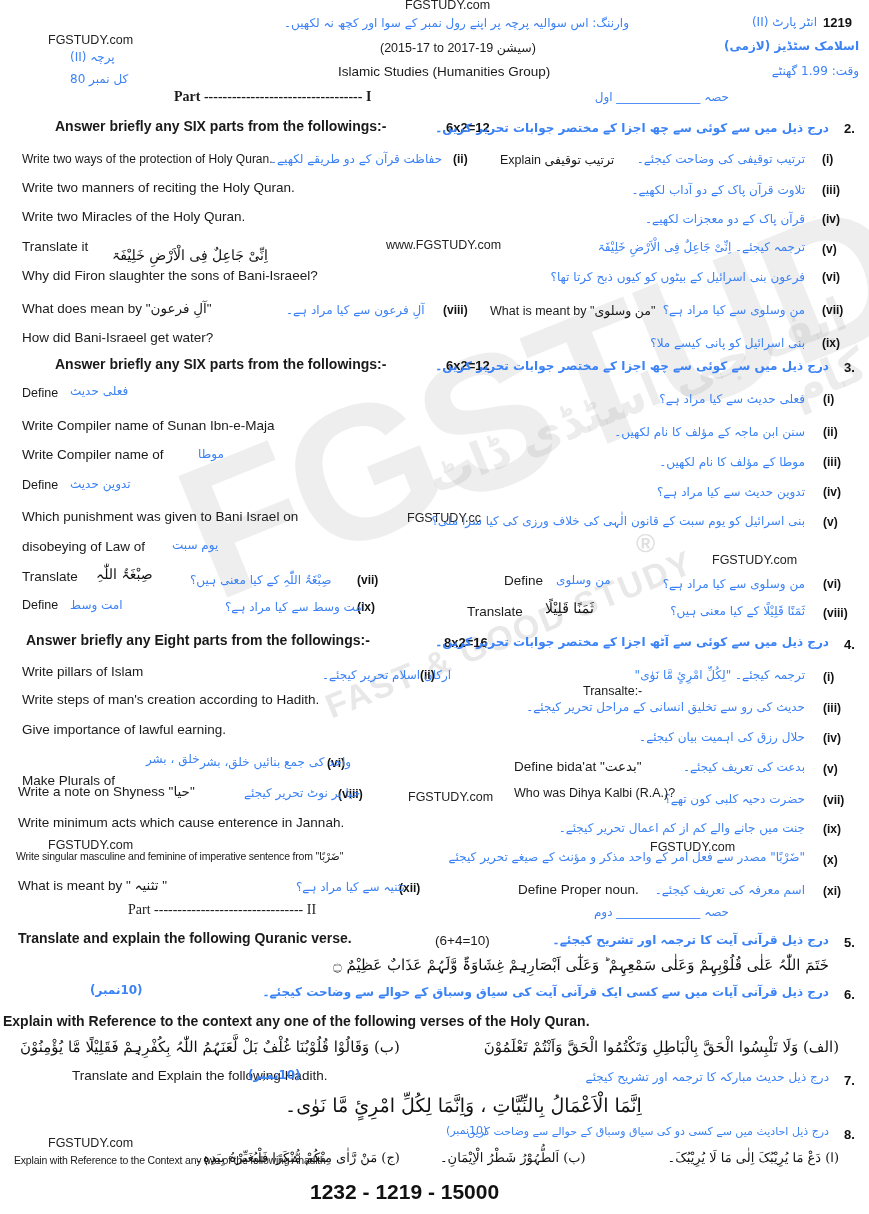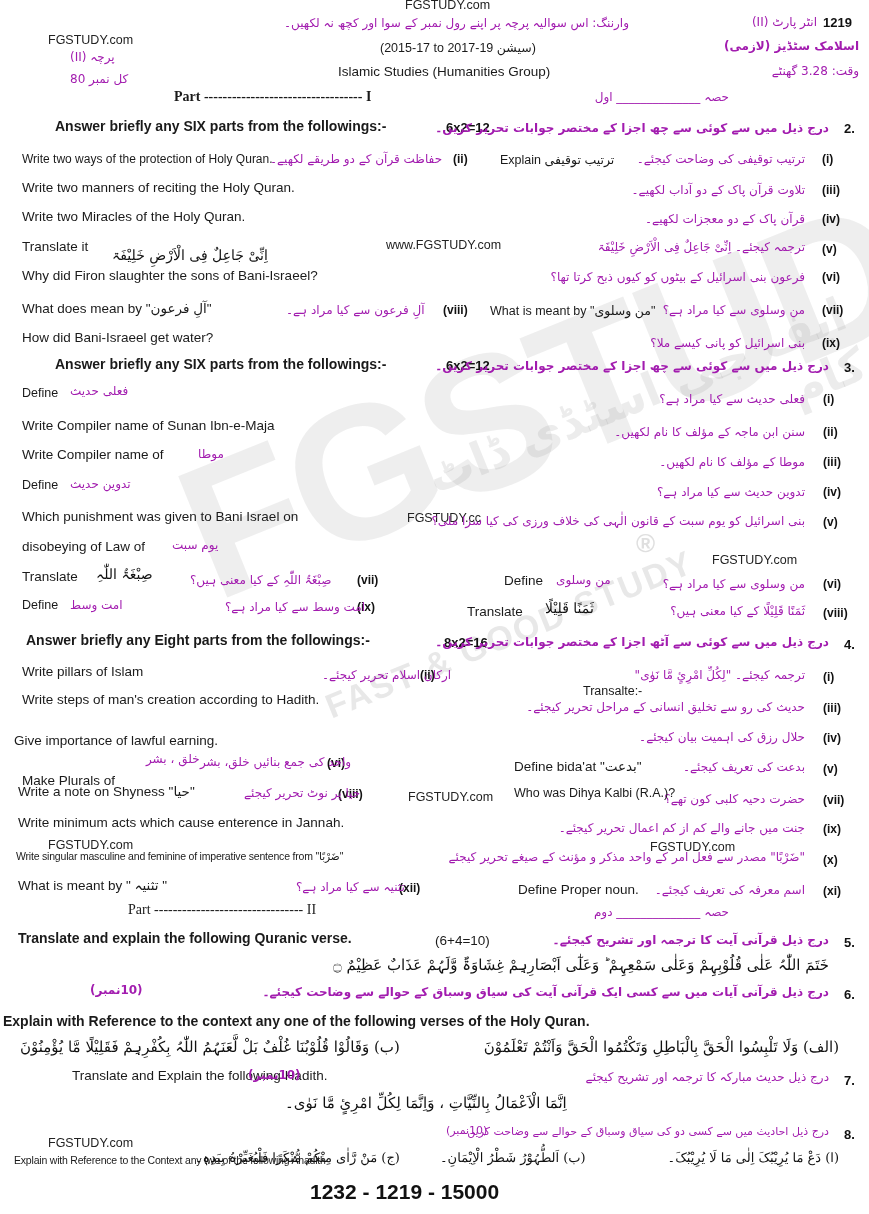--- a/index.html
+++ b/index.html
@@ -3,21 +3,21 @@
 <meta charset="utf-8">
 <style>
   html, body { margin: 0; padding: 0; background: #ffffff; }
   body { width: 869px; height: 1214px; position: relative; overflow: hidden;
          font-family: "Liberation Sans", "DejaVu Sans", sans-serif; color: #111; }
   .abs { position: absolute; white-space: nowrap; }
   .en { font-family: "Liberation Sans", "DejaVu Sans", sans-serif; font-size: 13.5px; color: #1a1a1a; }
   .en-sm { font-size: 12.5px; }
   .en-xs { font-size: 10.5px; letter-spacing: -0.2px; }
   .bold { font-weight: bold; }
-  .ur { font-family: "DejaVu Sans", sans-serif; direction: rtl; font-size: 12px; color: #a21caf; }
+  .ur { font-family: "DejaVu Sans", sans-serif; direction: rtl; font-size: 12px; color: #3b82f6; }
   .ar { font-family: "DejaVu Serif", serif; direction: rtl; font-size: 14px; color: #111; }
   .num { font-family: "Liberation Sans", sans-serif; font-weight: bold; font-size: 13px; color: #111; }
   .serif { font-family: "Liberation Serif", "DejaVu Serif", serif; }
   .wm-text { font-family: "Liberation Sans", sans-serif; font-size: 12.5px; color: #222; }
   .watermark { position: absolute; pointer-events: none; color: rgba(150,150,150,0.16);
                font-family: "Liberation Sans", sans-serif; font-weight: bold; }
   .footer-code { font-family: "Liberation Sans", sans-serif; font-weight: bold; font-size: 21px; color: #111; }
 </style>
 </head>
 <body>
@@ -37,21 +37,21 @@
 <div class="abs wm-text" style="left:650px; top:840px;">FGSTUDY.com</div>
 <div class="abs wm-text" style="left:48px; top:1136px;">FGSTUDY.com</div>
 
 <div class="abs num" style="left:823px; top:15px; font-size:13px;">1219</div>
 <div class="abs ur" style="right:52px; top:15px;">انٹر پارٹ (II)</div>
 <div class="abs ur" style="right:240px; top:16px; font-size:12px;">وارننگ: اس سوالیہ پرچہ پر اپنے رول نمبر کے سوا اور کچھ نہ لکھیں۔</div>
 <div class="abs ur" style="right:10px; top:39px; font-weight:bold;">اسلامک سٹڈیز (لازمی)</div>
 <div class="abs en en-sm" style="left:380px; top:40px;">(2015-17 to 2017-19 سیشن)</div>
 <div class="abs ur" style="left:70px; top:50px;">پرچہ (II)</div>
 <div class="abs en" style="left:338px; top:64px;text-align:center;">Islamic Studies (Humanities Group)</div>
-<div class="abs ur" style="right:10px; top:64px;">وقت: 3.28 گھنٹے</div>
+<div class="abs ur" style="right:10px; top:64px;">وقت: 1.99 گھنٹے</div>
 <div class="abs ur" style="left:70px; top:72px;">کل نمبر 80</div>
 <div class="abs en serif bold" style="left:174px; top:89px; font-size:14px;">Part ---------------------------------- I</div>
 <div class="abs ur" style="right:140px; top:90px;">حصہ ______________ اول</div>
 
 <div class="abs num" style="left:844px; top:121px;">2.</div>
 <div class="abs en bold" style="left:55px; top:118px; font-size:14px;">Answer briefly any  SIX  parts from the followings:-</div>
 <div class="abs num" style="left:446px; top:120px;">6x2=12</div>
 <div class="abs ur" style="right:40px; top:121px; font-weight:bold;">درج ذیل میں سے کوئی سے چھ اجزا کے مختصر جوابات تحریر کریں۔</div>
 
 <div class="abs num" style="left:822px; top:152px; font-size:12px;">(i)</div>
@@ -148,21 +148,21 @@
 <div class="abs num" style="left:420px; top:668px; font-size:12px;">(ii)</div>
 <div class="abs ur" style="left:322px; top:668px;">ارکان اسلام تحریر کیجئے۔</div>
 <div class="abs en" style="left:22px; top:664px;">Write pillars of Islam</div>
 
 <div class="abs num" style="left:823px; top:701px; font-size:12px;">(iii)</div>
 <div class="abs ur" style="right:64px; top:700px;">حدیث کی رو سے تخلیق انسانی کے مراحل تحریر کیجئے۔</div>
 <div class="abs en" style="left:22px; top:692px;">Write steps of man's creation according to Hadith.</div>
 
 <div class="abs num" style="left:823px; top:731px; font-size:12px;">(iv)</div>
 <div class="abs ur" style="right:64px; top:730px;">حلال رزق کی اہمیت بیان کیجئے۔</div>
-<div class="abs en" style="left:14px; top:722px;margin-top:11px;">Give importance of lawful earning.</div>
+<div class="abs en" style="left:22px; top:722px;">Give importance of lawful earning.</div>
 
 <div class="abs num" style="left:823px; top:762px; font-size:12px;">(v)</div>
 <div class="abs ur" style="right:64px; top:760px;">بدعت کی تعریف کیجئے۔</div>
 <div class="abs en" style="left:514px; top:758px;">Define bida'at "بدعت"</div>
 <div class="abs num" style="left:327px; top:756px; font-size:12px;">(vi)</div>
 <div class="abs ur" style="left:200px; top:755px;">واحد کی جمع بنائیں  خلق، بشر</div>
 <div class="abs en" style="left:22px; top:752px;margin-top:21px;">Make Plurals of</div>
 <div class="abs ur" style="left:146px; top:752px;">خلق ، بشر</div>
 
 <div class="abs num" style="left:823px; top:793px; font-size:12px;">(vii)</div>
@@ -200,21 +200,21 @@
 <div class="abs ur" style="right:40px; top:985px; font-weight:bold;">درج ذیل قرآنی آیات میں سے کسی ایک قرآنی آیت کی سیاق وسباق کے حوالے سے وضاحت کیجئے۔</div>
 <div class="abs ur" style="left:90px; top:983px; font-weight:bold;">(10نمبر)</div>
 <div class="abs en bold" style="left:3px; top:1013px; font-size:14px;">Explain with Reference to the context any one of  the following verses of the Holy Quran.</div>
 <div class="abs ar" style="right:30px; top:1038px; font-size:15px;">(الف)  وَلَا تَلْبِسُوا الْحَقَّ بِالْبَاطِلِ وَتَکْتُمُوا الْحَقَّ وَاَنْتُمْ تَعْلَمُوْنَ</div>
 <div class="abs ar" style="left:20px; top:1038px; font-size:15px;">(ب)   وَقَالُوْا قُلُوْبُنَا غُلْفٌ بَلْ لَّعَنَہُمُ اللّٰہُ بِکُفْرِہِمْ فَقَلِیْلًا مَّا یُؤْمِنُوْنَ</div>
 
 <div class="abs num" style="left:844px; top:1073px;">7.</div>
 <div class="abs ur" style="right:40px; top:1070px;">درج ذیل حدیث مبارکہ کا ترجمہ اور تشریح کیجئے</div>
 <div class="abs en" style="left:72px; top:1068px;">Translate and Explain the following Hadith.</div>
 <div class="abs ur" style="left:248px; top:1068px; font-weight:bold;">(10نمبر)</div>
-<div class="abs ar" style="left:285px; top:1094px; font-size:15px;text-align:right;">اِنَّمَا الْاَعْمَالُ بِالنِّیَّاتِ ، وَاِنَّمَا لِکُلِّ امْرِیٍٔ مَّا نَوٰی۔</div>
+<div class="abs ar" style="left:285px; top:1094px; font-size:19px;text-align:right;">اِنَّمَا الْاَعْمَالُ بِالنِّیَّاتِ ، وَاِنَّمَا لِکُلِّ امْرِیٍٔ مَّا نَوٰی۔</div>
 
 <div class="abs num" style="left:844px; top:1127px;">8.</div>
 <div class="abs ur" style="right:40px; top:1125px; font-size:11px;">درج ذیل احادیث میں سے کسی دو کی سیاق وسباق کے حوالے سے وضاحت کریں</div>
 <div class="abs ur" style="left:446px; top:1124px; font-size:11px;">(10نمبر)</div>
 <div class="abs en en-xs" style="left:14px; top:1124px;margin-top:30px;">Explain with Reference to the Context any two of the following Ahadith</div>
 <div class="abs ar" style="right:30px; top:1150px; font-size:13px;">(ا)  دَعْ مَا یُرِیْبُکَ اِلٰی مَا لَا یُرِیْبُکَ۔</div>
 <div class="abs ar" style="left:440px; top:1150px; font-size:13px;">(ب)  اَلطُّہُوْرُ شَطْرُ الْاِیْمَانِ۔</div>
 <div class="abs ar" style="left:195px; top:1150px; font-size:13px;text-align:right;">(ج)  مَنْ رَّاٰی مِنْکُمْ مُّنْکَرًا فَلْیُغَیِّرْہُ بِیَدِہٖ۔</div>
 
 <div class="abs footer-code" style="left:310px; top:1180px;">1232 - 1219 - 15000</div>

